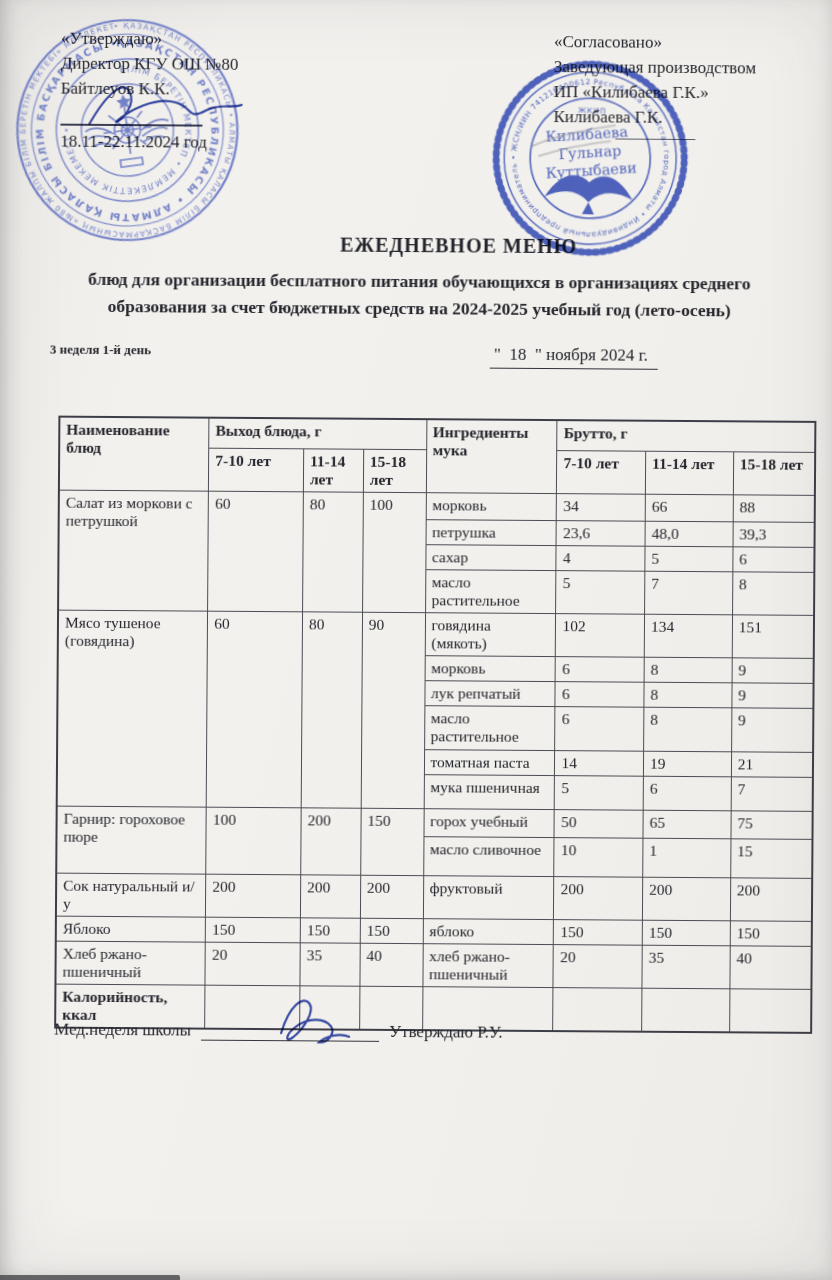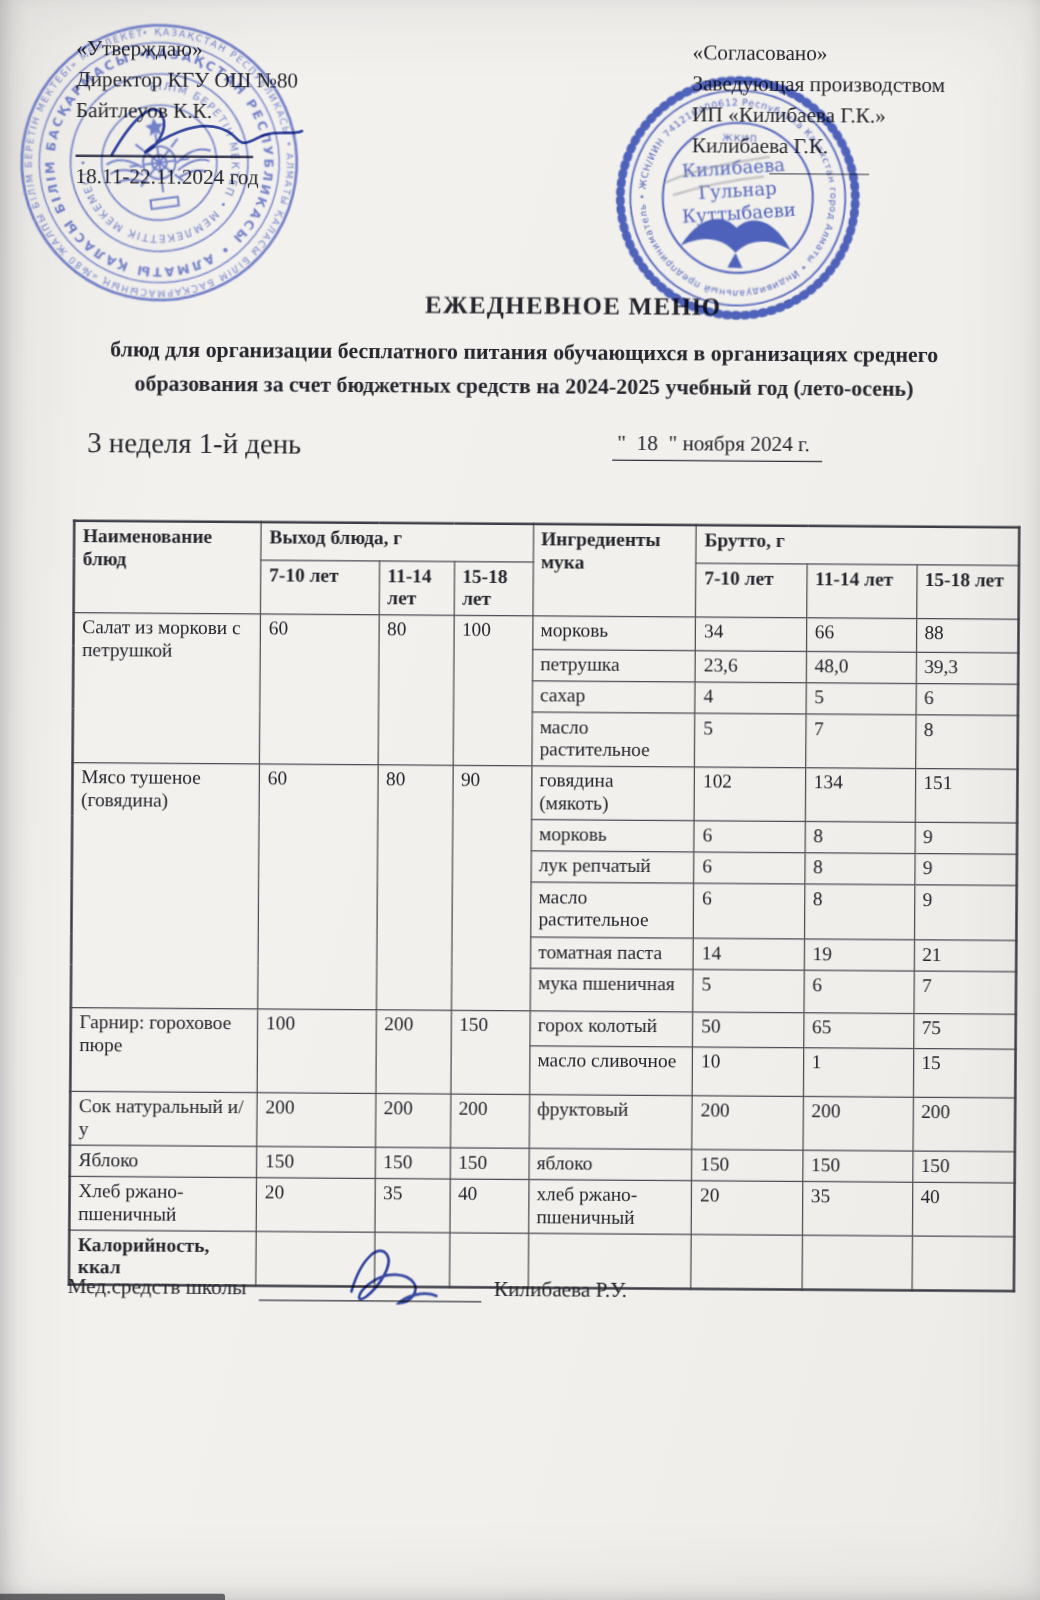--- a/index.html
+++ b/index.html
@@ -38,21 +38,21 @@
 
   
   .title {
     position: absolute; top: 234px; left: 40px; width: 832px; text-align: center;
     font-size: 20px; font-weight: bold; letter-spacing: 1px; z-index: 2;
   }
   .subtitle {
     position: absolute; top: 268px; left: 61px; width: 712px; text-align: center;
     font-size: 17.5px; font-weight: bold; line-height: 27px; z-index: 2;
   }
-  .week { position: absolute; left: 68px; top: 344px; font-size: 23px; font-weight: normal; }
+  .week { position: absolute; left: 48px; top: 344px; font-size: 13px; font-weight: bold; }
   .date {
     position: absolute; left: 488px; top: 344px; font-size: 17px;
     border-bottom: 1.6px solid #2e2f38; padding: 0 10px 3px 4px; white-space: pre;
   }
 
   
   table.menu {
     position: absolute; left: 57px; top: 418px; width: 758px;
     border-collapse: collapse; font-size: 15.5px; line-height: 18px;
     border: 2px solid #3c3d46;
@@ -252,21 +252,21 @@
         <td>5</td>
         <td>6</td>
         <td>7</td>
       </tr>
 
       <tr style="height:28px">
         <td rowspan="2">Гарнир: гороховое пюре</td>
         <td rowspan="2">100</td>
         <td rowspan="2">200</td>
         <td rowspan="2">150</td>
-        <td>горох колотый</td>
+        <td>горох учебный</td>
         <td>50</td>
         <td>65</td>
         <td>75</td>
       </tr>
       <tr style="height:39px">
         <td>масло сливочное</td>
         <td>10</td>
         <td>1</td>
         <td>15</td>
       </tr>
@@ -311,18 +311,18 @@
         <td></td>
         <td></td>
         <td></td>
         <td></td>
         <td></td>
       </tr>
     </tbody>
   </table>
 
   <div class="footer">
-    <span>Мед.средств школы</span>
+    <span>Мед.неделя школы</span>
     <span class="f-line"></span>
-    <span>Килибаева Р.У.</span>
+    <span>Утверждаю Р.У.</span>
   </div>
 
 </div>
 
 </body></html>

